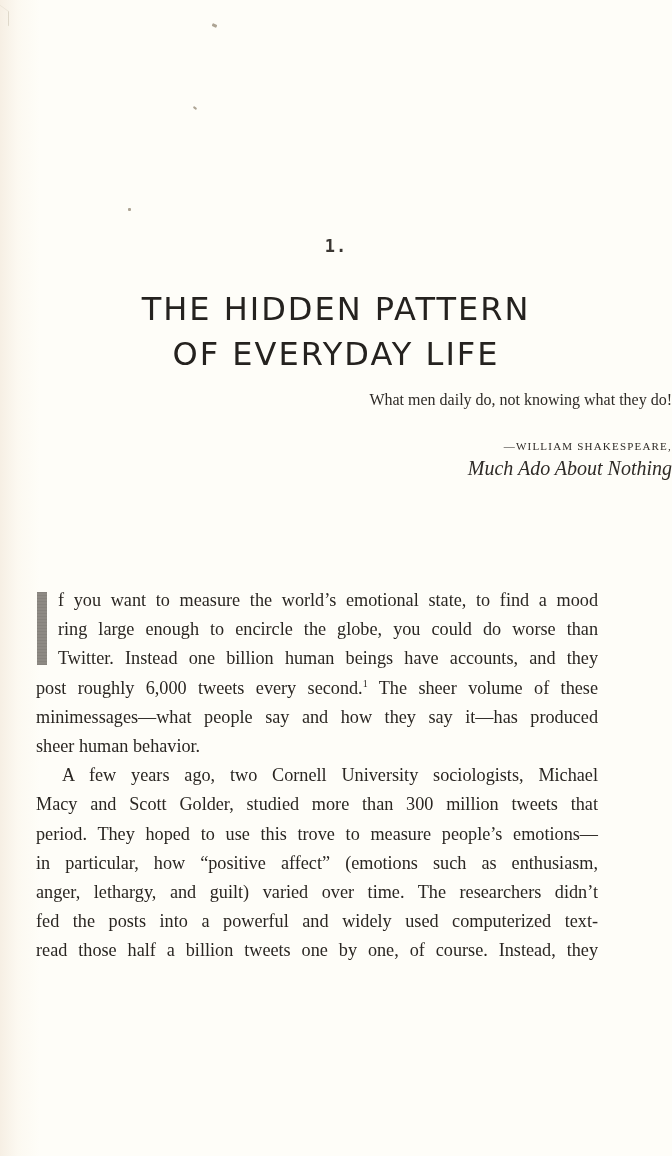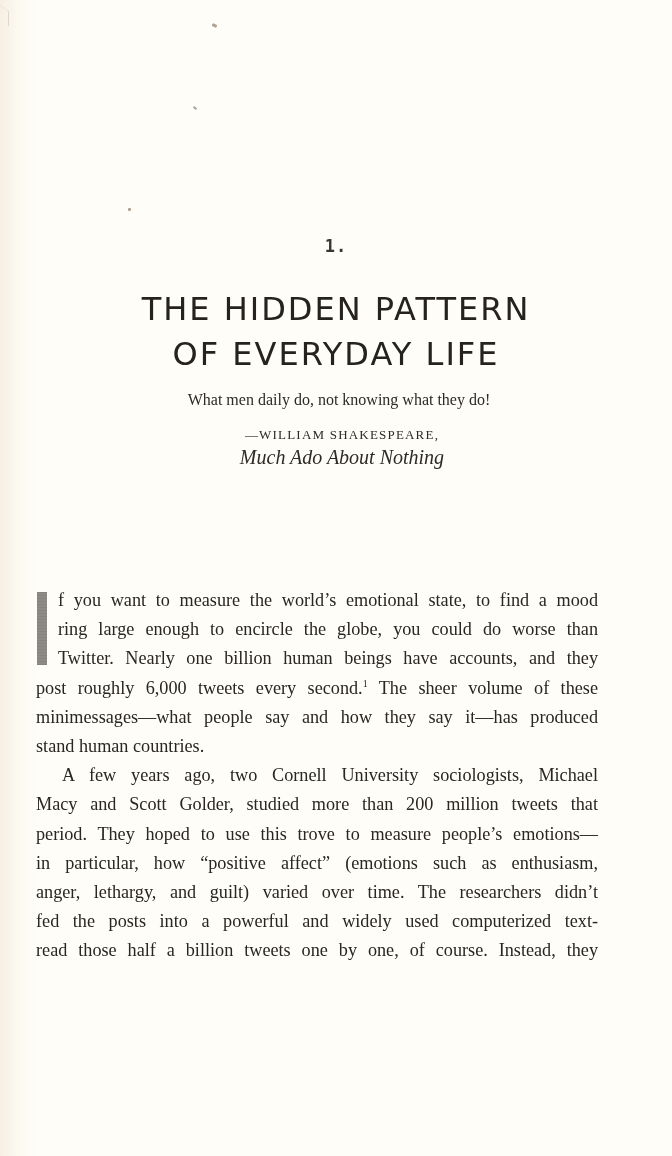--- a/index.html
+++ b/index.html
@@ -57,32 +57,32 @@
       font-size: 32px;
       line-height: 45px;
       letter-spacing: 2px;
       color: #25221f;
     }
     .chapter-title span { display: block; }
     .epigraph {
       position: absolute;
       left: 0; right: 0;
       top: 390px;
-      text-align: center;
+      text-align: right;
       font-family: "Liberation Serif", serif;
       color: #2e2a26;
     }
     .epigraph-quote {
       font-size: 16px;
       line-height: 20px;
       margin-left: 6px;
     }
     .epigraph-author {
-      margin-top: 17px;
-      font-size: 13px;
+      margin-top: 28px;
+      font-size: 11px;
       letter-spacing: 1.2px;
       line-height: 16px;
       margin-left: 12px;
     }
     .epigraph-work {
       font-style: italic;
       font-size: 20px;
       line-height: 20px;
       margin-top: 4px;
       margin-left: 12px;
@@ -153,29 +153,29 @@
     <div class="epigraph-quote">What men daily do, not knowing what they do!</div>
     <div class="epigraph-author">—WILLIAM SHAKESPEARE,</div>
     <div class="epigraph-work">Much Ado About Nothing</div>
   </div>
 
   <div class="body-text">
     <div class="para" style="position:relative;">
       <div class="dropcap" title="I" style="background-color: rgb(142, 138, 132);"></div>
       <span class="line dropcap-line">f you want to measure the world’s emotional state, to find a mood</span>
       <span class="line dropcap-line">ring large enough to encircle the globe, you could do worse than</span>
-      <span class="line dropcap-line">Twitter. Nearly one billion human beings have accounts, and they</span>
+      <span class="line dropcap-line">Twitter. Instead one billion human beings have accounts, and they</span>
       <span class="line"><span>post roughly 6,000 tweets every second.</span><sup class="fn">1</sup><span> The sheer volume of these</span></span>
       <span class="line">minimessages—what people say and how they say it—has produced</span>
-      <span class="line last">stand human countries.</span>
+      <span class="line last">sheer human behavior.</span>
     </div>
 
     <div class="para">
       <span class="line indent">A few years ago, two Cornell University sociologists, Michael</span>
-      <span class="line">Macy and Scott Golder, studied more than 200 million tweets that</span>
+      <span class="line">Macy and Scott Golder, studied more than 300 million tweets that</span>
       <span class="line">period. They hoped to use this trove to measure people’s emotions—</span>
       <span class="line">in particular, how “positive affect” (emotions such as enthusiasm,</span>
       <span class="line">anger, lethargy, and guilt) varied over time. The researchers didn’t</span>
       <span class="line">fed the posts into a powerful and widely used computerized text-</span>
       <span class="line">read those half a billion tweets one by one, of course. Instead, they</span>
     </div>
   </div>
 </div>
 
 </body></html>

